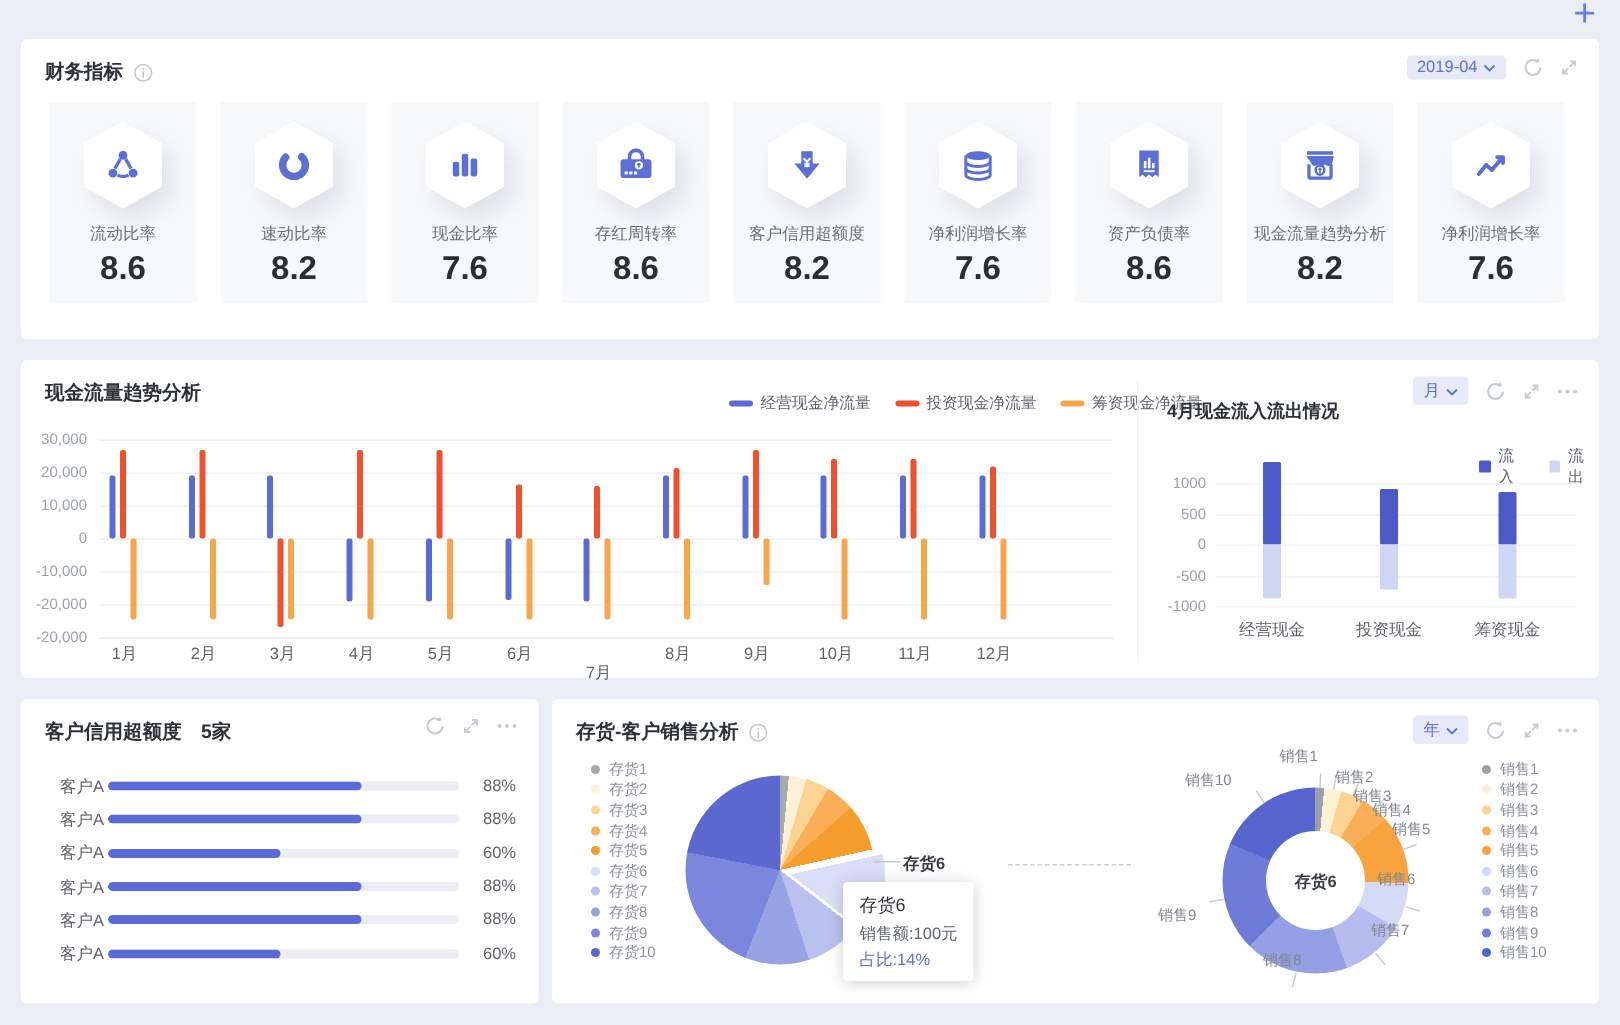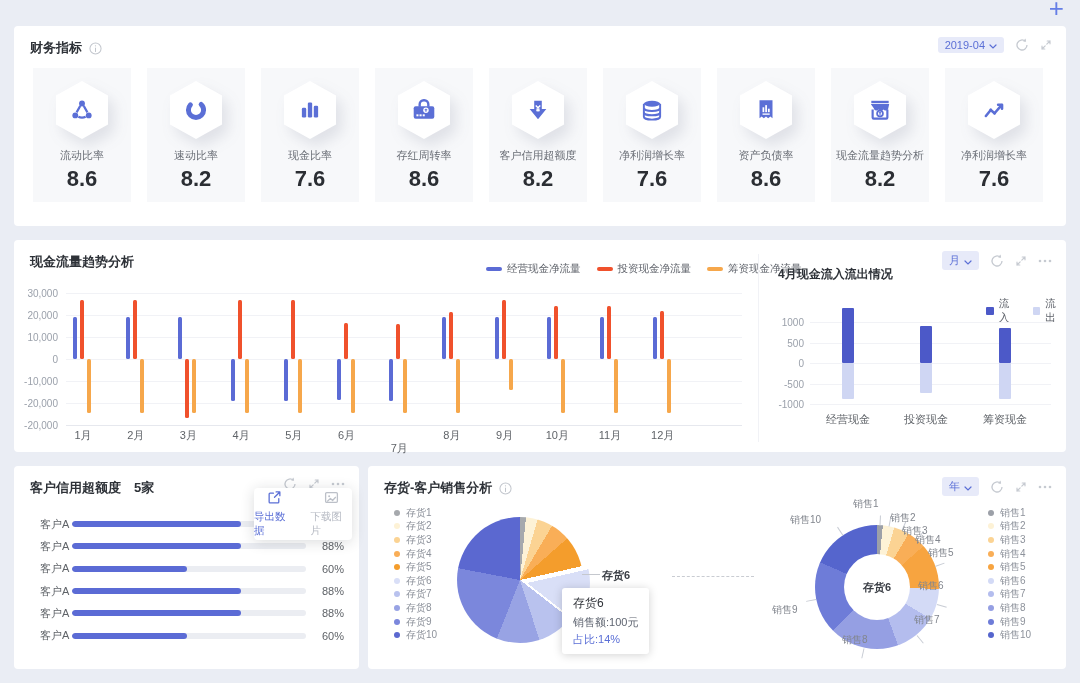--- a/index.html
+++ b/index.html
@@ -416,37 +416,20 @@
           </svg>
         </span>
       <span class="ctl">
           <svg viewBox="0 0 14 4" width="14" height="4" fill="#c6cad1">
             <circle cx="2" cy="2" r="1.3"></circle>
             <circle cx="7" cy="2" r="1.3"></circle>
             <circle cx="12" cy="2" r="1.3"></circle>
           </svg>
         </span>
     </div>
-    <div class="popover">
-      <span class="pop-item primary">
-        <span><svg viewBox="0 0 14 14" width="15" height="15" fill="none" stroke="#5b6fd6" stroke-width="1.2" stroke-linecap="round" stroke-linejoin="round">
-              <path d="M6 3H2.8a.8.8 0 0 0-.8.8v7.4a.8.8 0 0 0 .8.8h7.4a.8.8 0 0 0 .8-.8V8"></path>
-              <path d="M8.5 1.8H12v3.5M12 1.8L7 6.8"></path>
-            </svg></span>
-        <span>导出数据</span>
-      </span>
-      <span class="pop-item secondary">
-        <span><svg viewBox="0 0 14 14" width="15" height="15" fill="none" stroke="#bcc0c8" stroke-width="1.2" stroke-linejoin="round">
-              <rect x="1.5" y="2.5" width="11" height="9" rx="1"></rect>
-              <circle cx="4.8" cy="5.8" r="0.9" fill="#bcc0c8" stroke="none"></circle>
-              <path d="M3 10.8l3-3 2 2 3-3.3"></path>
-            </svg></span>
-        <span>下载图片</span>
-      </span>
-    </div>
     <div class="rows">
         <div class="crow">
           <div class="rlabel">客户A</div>
           <div class="track">
             <div class="fill" style="width: 72.16%;"></div>
           </div>
           <div class="pct">88%</div>
         </div>
         <div class="crow">
           <div class="rlabel">客户A</div>

